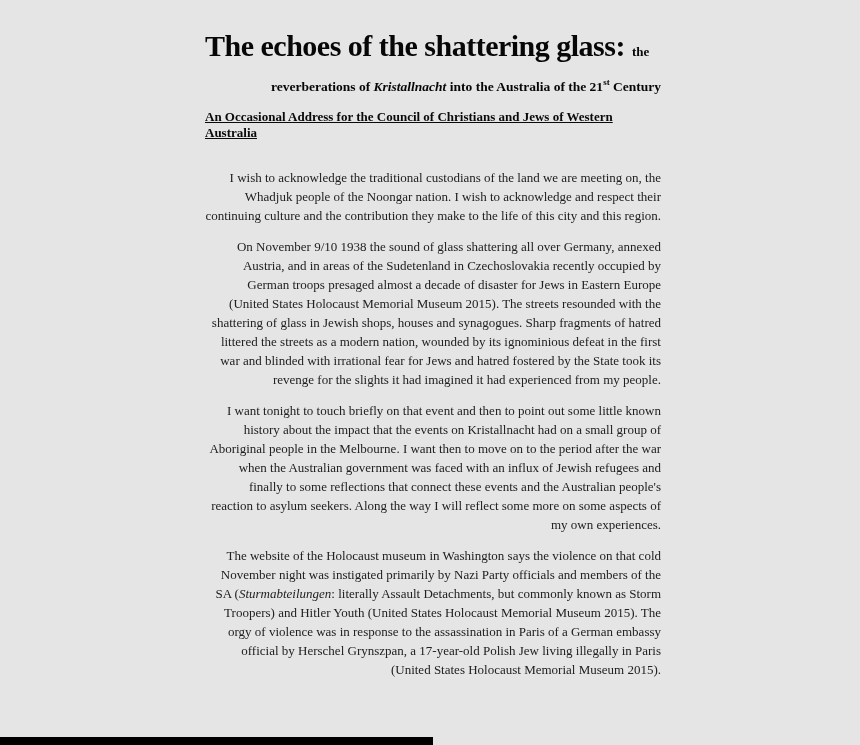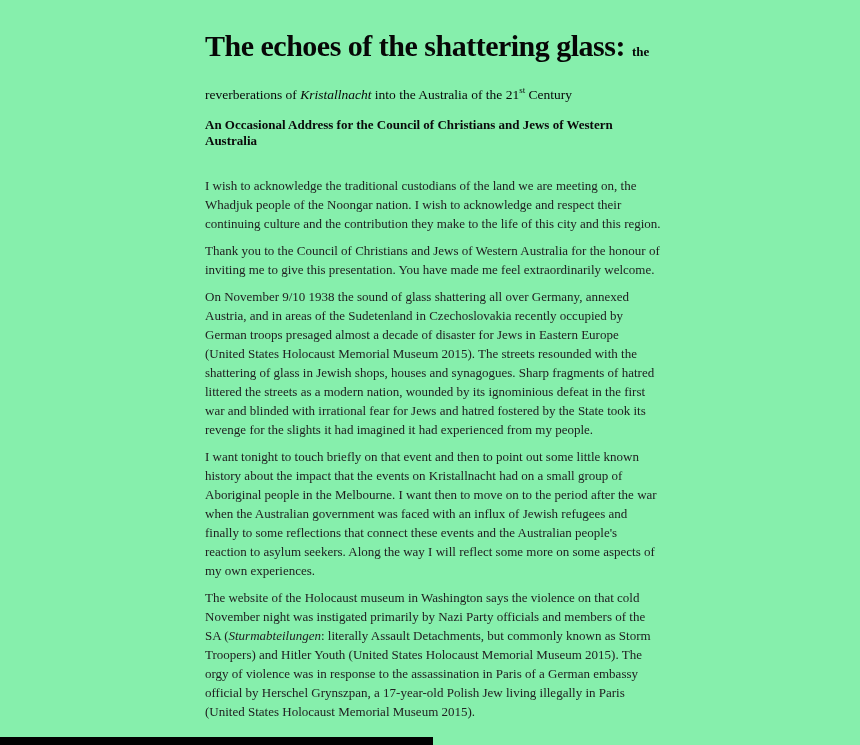--- a/index.html
+++ b/index.html
@@ -26,67 +26,67 @@
     line-height: 32px;
     font-weight: bold;
     color: #070707;
     letter-spacing: -0.5px;
   }
   .title-suffix {
     font-size: 13px;
     letter-spacing: 0;
   }
   .subtitle {
-    font-weight: normal;
+    font-weight: bold;
     font-size: 13.5px;
     line-height: 17px;
     color: #070707;
-    margin-top: 14px;
+    margin-top: 6px;
+    text-align: right;
   }
   .subtitle sup { font-size: 9px; }
   .address-block, .byline-block {
     font-weight: bold;
     font-size: 13px;
     line-height: 16.5px;
     color: #0a0a0a;
     margin-top: 14px;
   }
-  .address-block p, .byline-block p { margin: 0; }
+  .address-block p, .byline-block p { margin: 0; text-decoration: underline; }
   .body-text {
     margin-top: 26px;
     font-size: 13px;
     line-height: 19px;
     color: #212121;
   }
-  .body-text p { margin: 0 0 8px 0; }
+  .body-text p { margin: 12px 0 8px 0; text-align: right; }
   .artifact-bar {
     position: absolute;
     left: 0; bottom: 0;
     width: 433px; height: 8px;
     background: #010101;
   }
 </style>
 </head>
 <body>
 
-<div class="page" style="background: #86efac;">
+<div class="page" style="background: #e5e5e5;">
   <div class="content">
 
     <h1 class="doc-title"><span>The echoes of the shattering glass: </span><span class="title-suffix">the</span></h1>
 
     <div class="subtitle"><span>reverberations of </span><em>Kristallnacht</em><span> into the Australia of the 21</span><sup>st</sup><span> Century</span></div>
 
     <div class="address-block">
       <p>An Occasional Address for the Council of Christians and Jews of Western Australia</p>
     </div>
 
 
     <div class="body-text">
       <p><span>I wish to acknowledge the traditional custodians of the land we are meeting on, the Whadjuk people of the Noongar nation. I wish to acknowledge and respect their continuing culture and the contribution they make to the life of this city and this region.</span></p>
-      <p><span>Thank you to the Council of Christians and Jews of Western Australia for the honour of inviting me to give this presentation. You have made me feel extraordinarily welcome.</span></p>
       <p><span>On November 9/10 1938 the sound of glass shattering all over Germany, annexed Austria, and in areas of the Sudetenland in Czechoslovakia recently occupied by German troops presaged almost a decade of disaster for Jews in Eastern Europe (United States Holocaust Memorial Museum 2015). The streets resounded with the shattering of glass in Jewish shops, houses and synagogues. Sharp fragments of hatred littered the streets as a modern nation, wounded by its ignominious defeat in the first war and blinded with irrational fear for Jews and hatred fostered by the State took its revenge for the slights it had imagined it had experienced from my people.</span></p>
       <p><span>I want tonight to touch briefly on that event and then to point out some little known history about the impact that the events on Kristallnacht had on a small group of Aboriginal people in the Melbourne. I want then to move on to the period after the war when the Australian government was faced with an influx of Jewish refugees and finally to some reflections that connect these events and the Australian people's reaction to asylum seekers. Along the way I will reflect some more on some aspects of my own experiences.</span></p>
       <p><span>The website of the Holocaust museum in Washington says the violence on that cold November night was instigated primarily by Nazi Party officials and members of the SA (</span><em>Sturmabteilungen</em><span>: literally Assault Detachments, but commonly known as Storm Troopers) and Hitler Youth (United States Holocaust Memorial Museum 2015). The orgy of violence was in response to the assassination in Paris of a German embassy official by Herschel Grynszpan, a 17-year-old Polish Jew living illegally in Paris (United States Holocaust Memorial Museum 2015).</span></p>
     </div>
   </div>
 
   <div class="artifact-bar" style="background: rgb(1, 1, 1);"></div>
 </div>
 
 </body></html>

